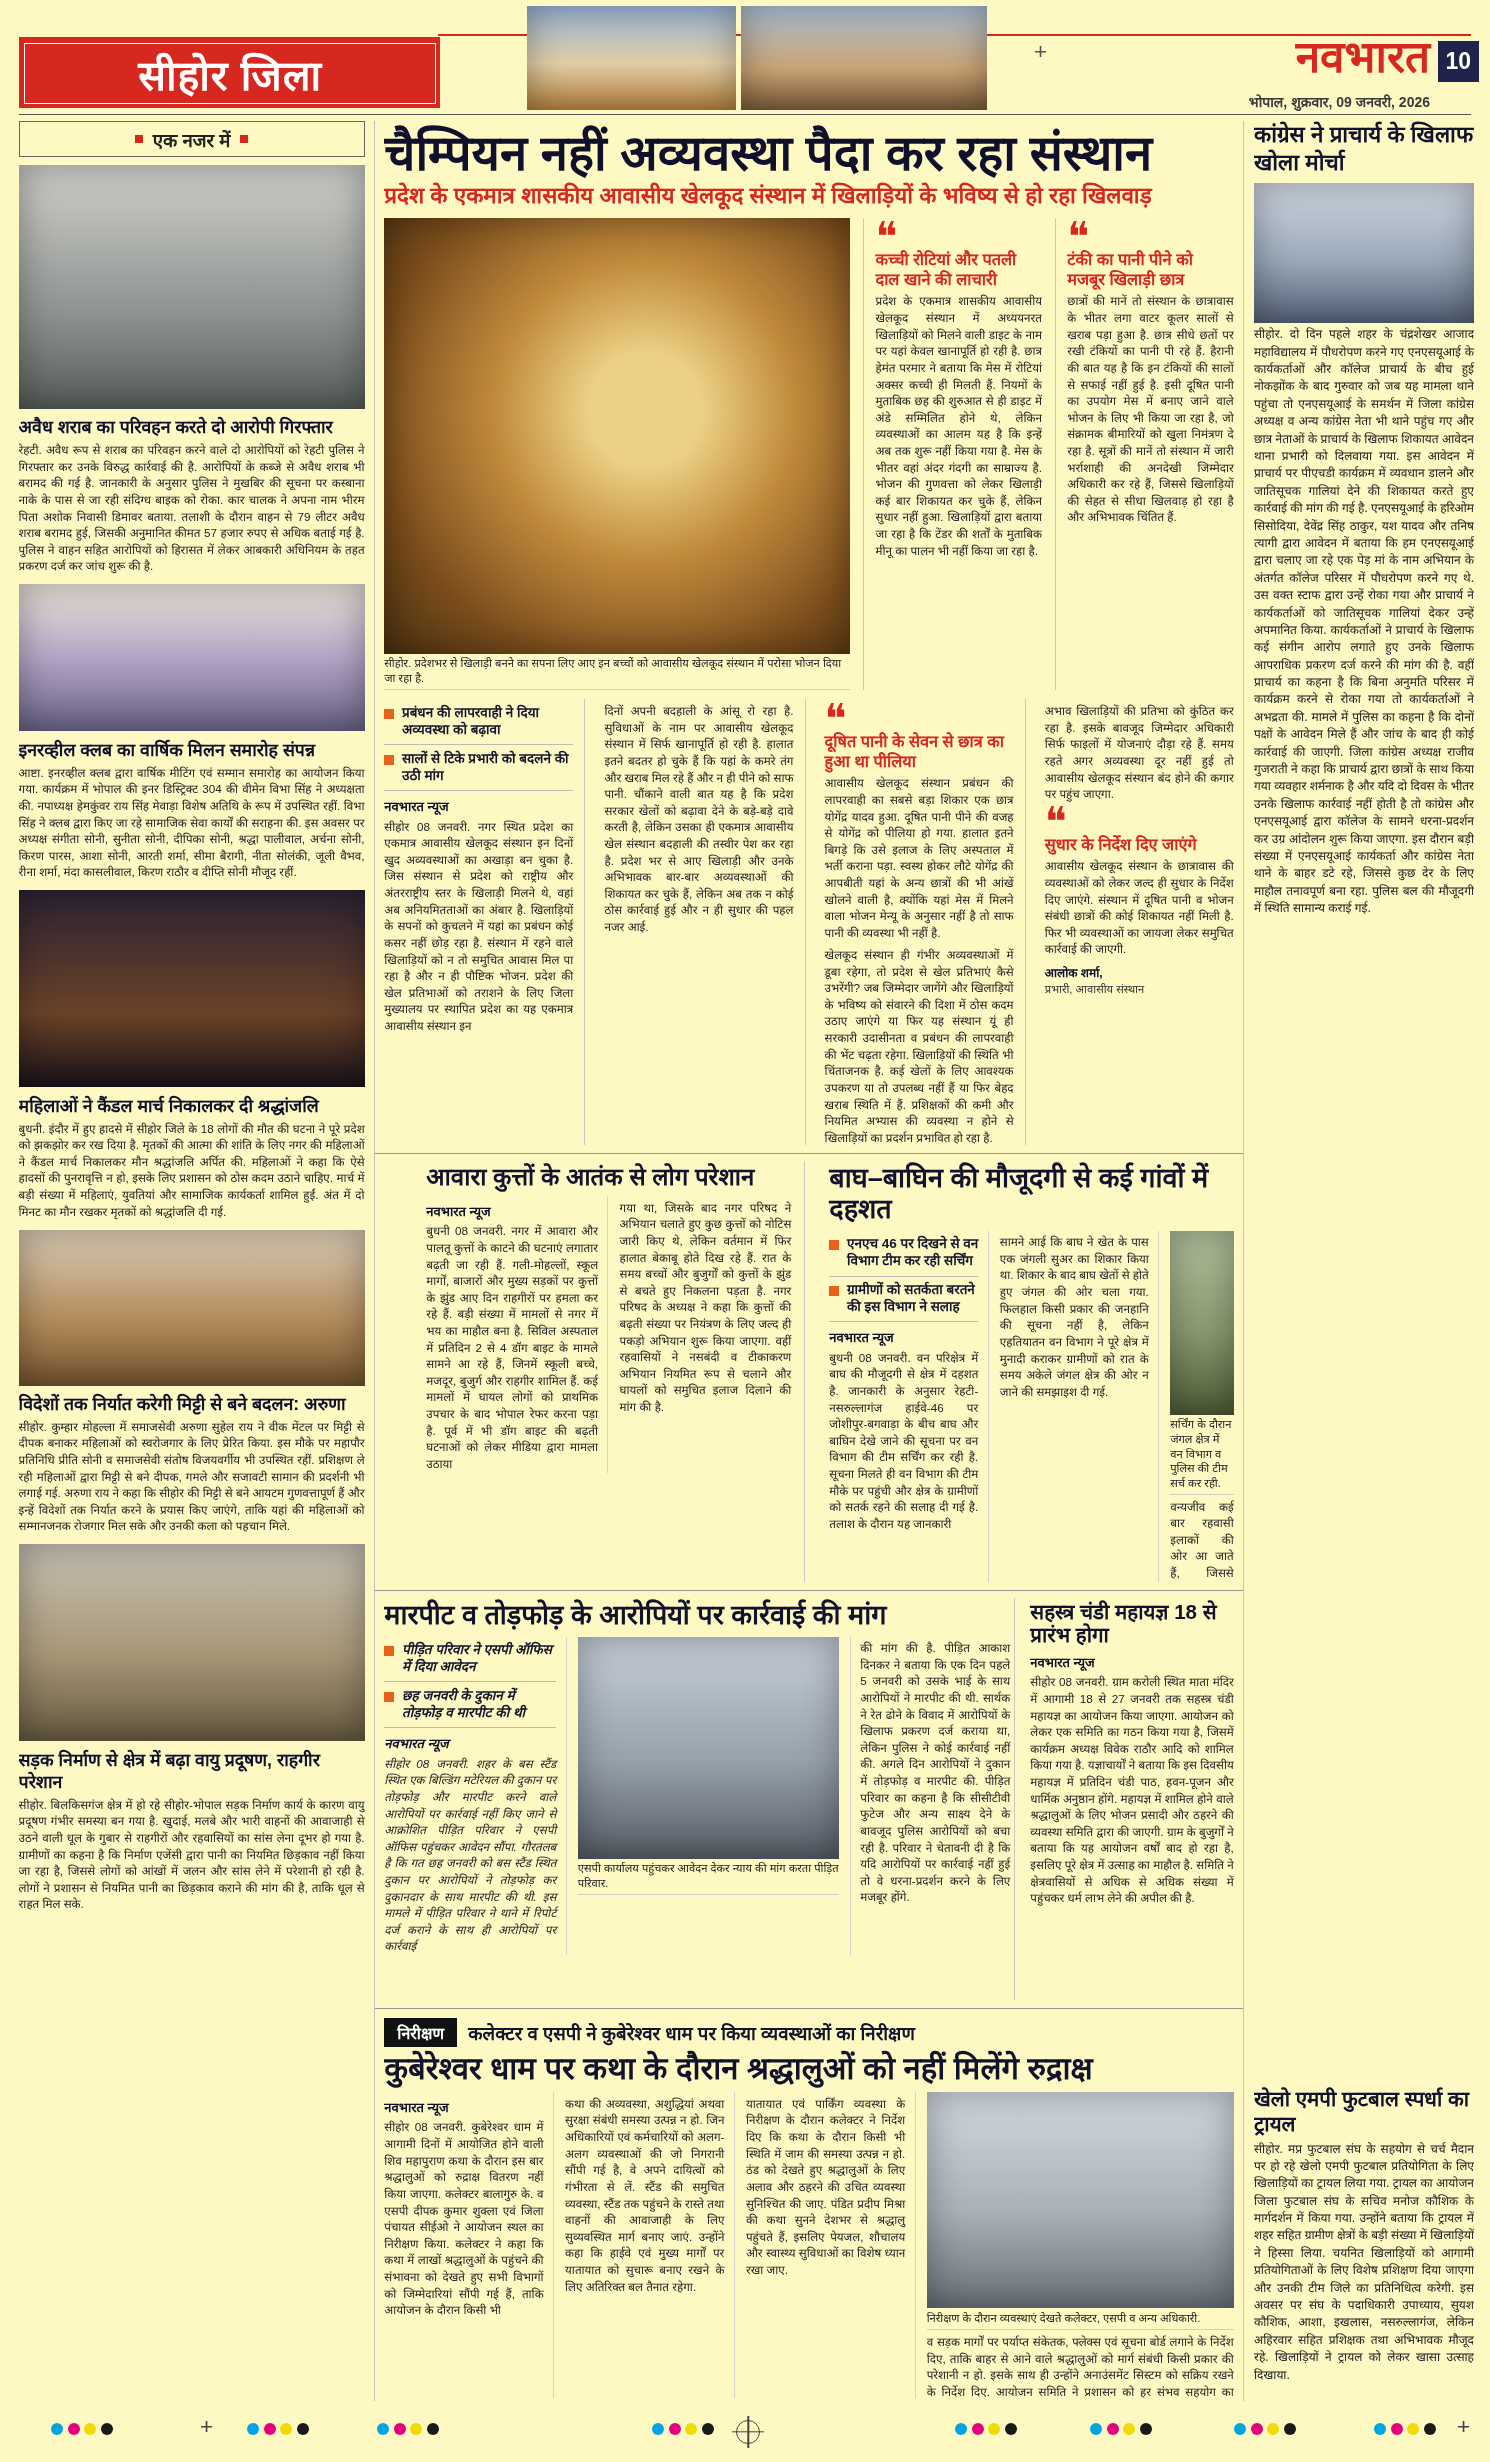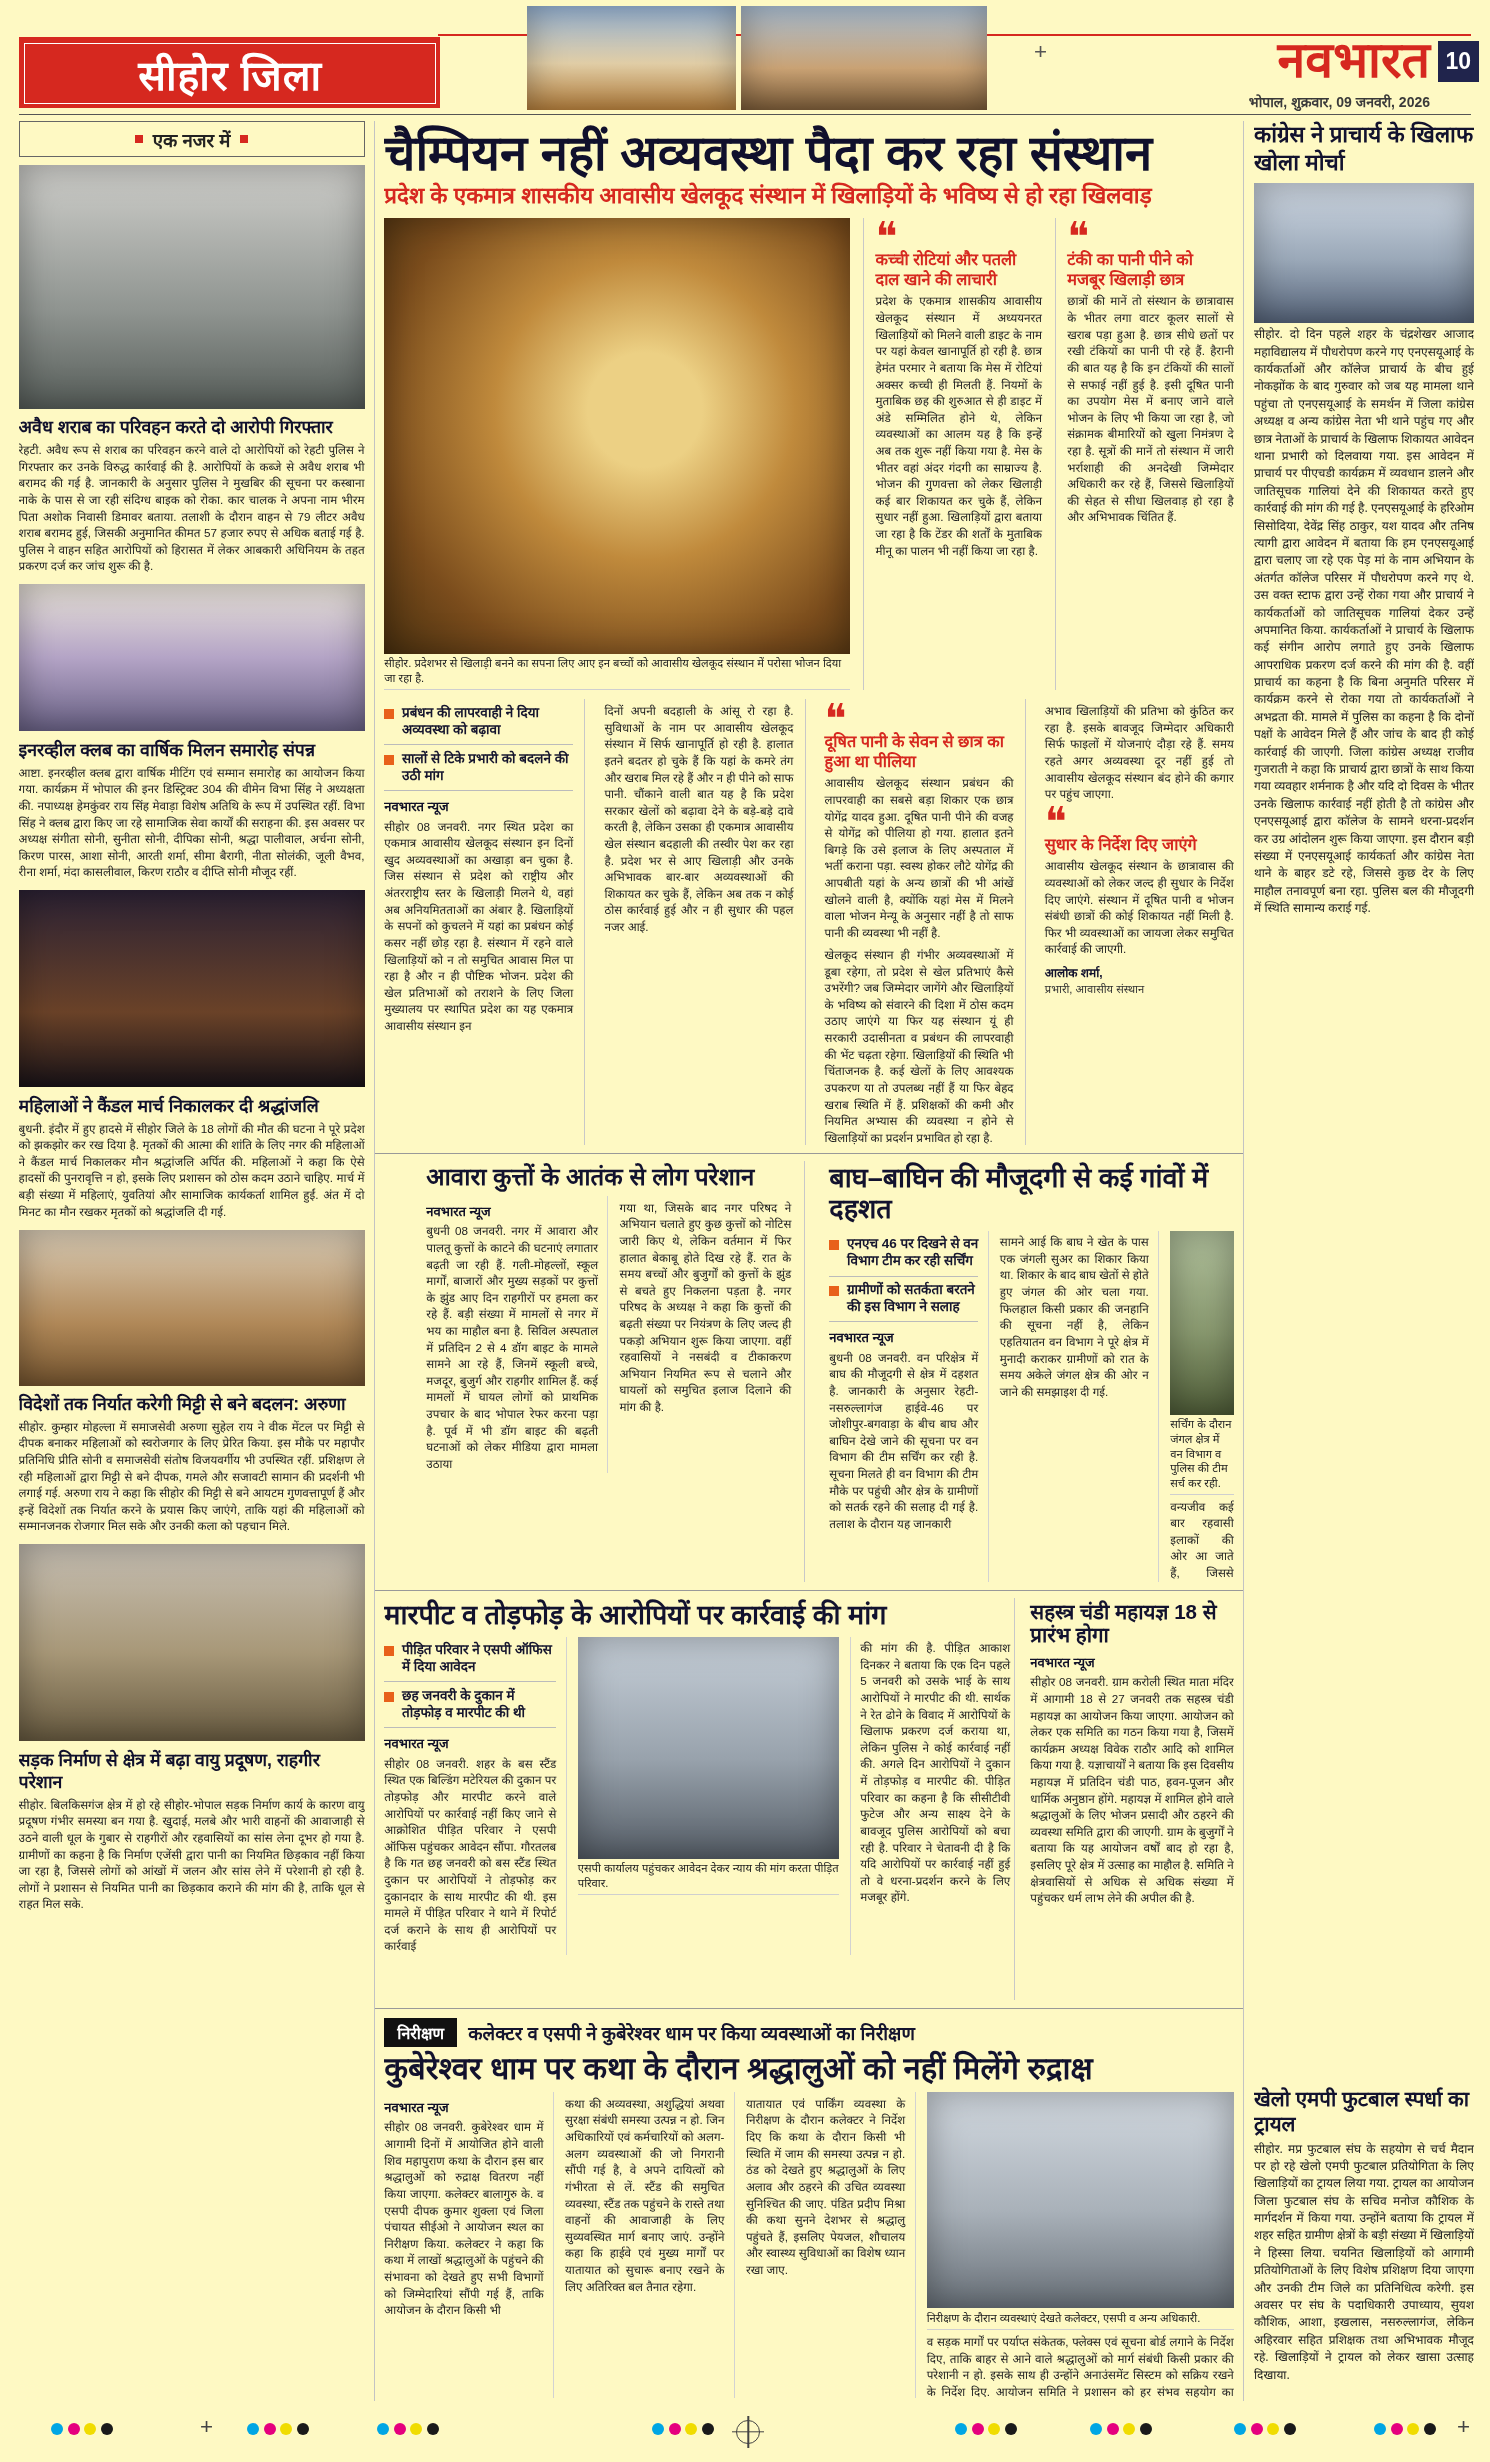--- a/index.html
+++ b/index.html
@@ -6,21 +6,21 @@
   #page{position:relative;width:1490px;height:2462px;background:#fef9c3;overflow:hidden;
         font-family:"Liberation Sans","DejaVu Sans",sans-serif;color:#1d1d1d;}
   
   .topline{position:absolute;left:438px;right:18.6px;top:34px;height:1.9px;background:#d6281f;}
   .mast{position:absolute;left:18.6px;top:37px;width:421px;height:71px;background:#d6281f;box-sizing:border-box;padding:5.6px;}
   .mast-inner{width:100%;height:100%;border:1.9px solid #fff;display:flex;align-items:center;justify-content:center;
               color:#fff;font-size:41px;font-weight:bold;letter-spacing:0.9px;}
   .hp1{position:absolute;left:527px;top:5.6px;width:209px;height:104px;}
   .hp2{position:absolute;left:741px;top:5.6px;width:246px;height:104px;}
   .top-reg{position:absolute;left:1034px;top:39px;font-size:22.4px;color:#555;}
-  .logo{position:absolute;right:60px;top:35px;font-size:50px;font-weight:bold;color:#d6281f;line-height:1;}
+  .logo{position:absolute;right:60px;top:35px;font-size:44px;font-weight:bold;color:#d6281f;line-height:1;}
   .pageno{position:absolute;right:11.2px;top:41px;width:41px;height:41px;background:#20244c;color:#fff;
           display:flex;align-items:center;justify-content:center;font-size:23px;font-weight:bold;}
   .dateline{position:absolute;right:60px;top:92px;font-size:14px;font-weight:bold;color:#3a3a3a;}
   .hline{position:absolute;left:18.6px;right:18.6px;top:114px;height:0.9px;background:#555;}
   
   .photo{box-shadow:inset 0 0 37px rgba(0,0,0,.35);background:#999;}
   .ph-temple{background:linear-gradient(180deg,#9ab7d8,#e0cda6 55%,#b9823e);}
   .ph-crowd{background:linear-gradient(180deg,#aec2d6,#c9a274 60%,#7e5e3a);}
   .ph-police{background:linear-gradient(180deg,#cfcfcb,#8f9490 60%,#565d59);}
   .ph-sash{background:linear-gradient(180deg,#eae4da,#b4a4c6 50%,#6a6286);}
@@ -79,21 +79,21 @@
   #tiger h2{font-size:27px;}
   .tiger-row{display:flex;gap:11.2px;}
   .tiger-row .col{flex:0 0 149px;border-right:0.9px solid #d2d2d2;padding-right:9.3px;}
   .tiger-row .photocol{flex:1;border:none;padding:0;}
   .tiger-photo{width:100%;height:184px;}
   
   #band3{height:402px;overflow:hidden;display:flex;gap:15px;}
   #marpeet{flex:0 0 626px;border-right:0.9px solid #c8c8c8;padding-right:4px;}
   #marpeet h2{font-size:27px;}
   .marpeet-row{display:flex;gap:11.2px;}
-  .marpeet-row .col1{flex:0 0 172px;border-right:0.9px solid #d2d2d2;padding-right:9.3px;}
+  .marpeet-row .col1{flex:0 0 172px;border-right:0.9px solid #d2d2d2;padding-right:9.3px;font-style:italic;}
   .marpeet-row .photocol{flex:0 0 261px;}
   .marpeet-photo{width:100%;height:222px;}
   .marpeet-row .col2{flex:1;min-width:0;border-left:0.9px solid #d2d2d2;padding-left:9.3px;}
   #yagya{flex:1;min-width:0;}
   #yagya h2{font-size:20.5px;}
   #yagya .body-text{column-count:1;}
   
   #band4{height:382px;overflow:hidden;}
   .kicker{display:flex;align-items:center;gap:11.2px;margin:1.9px 0 3.7px;}
   .kickbox{background:#111;color:#fff;font-size:16px;font-weight:bold;padding:3.7px 13px;}

